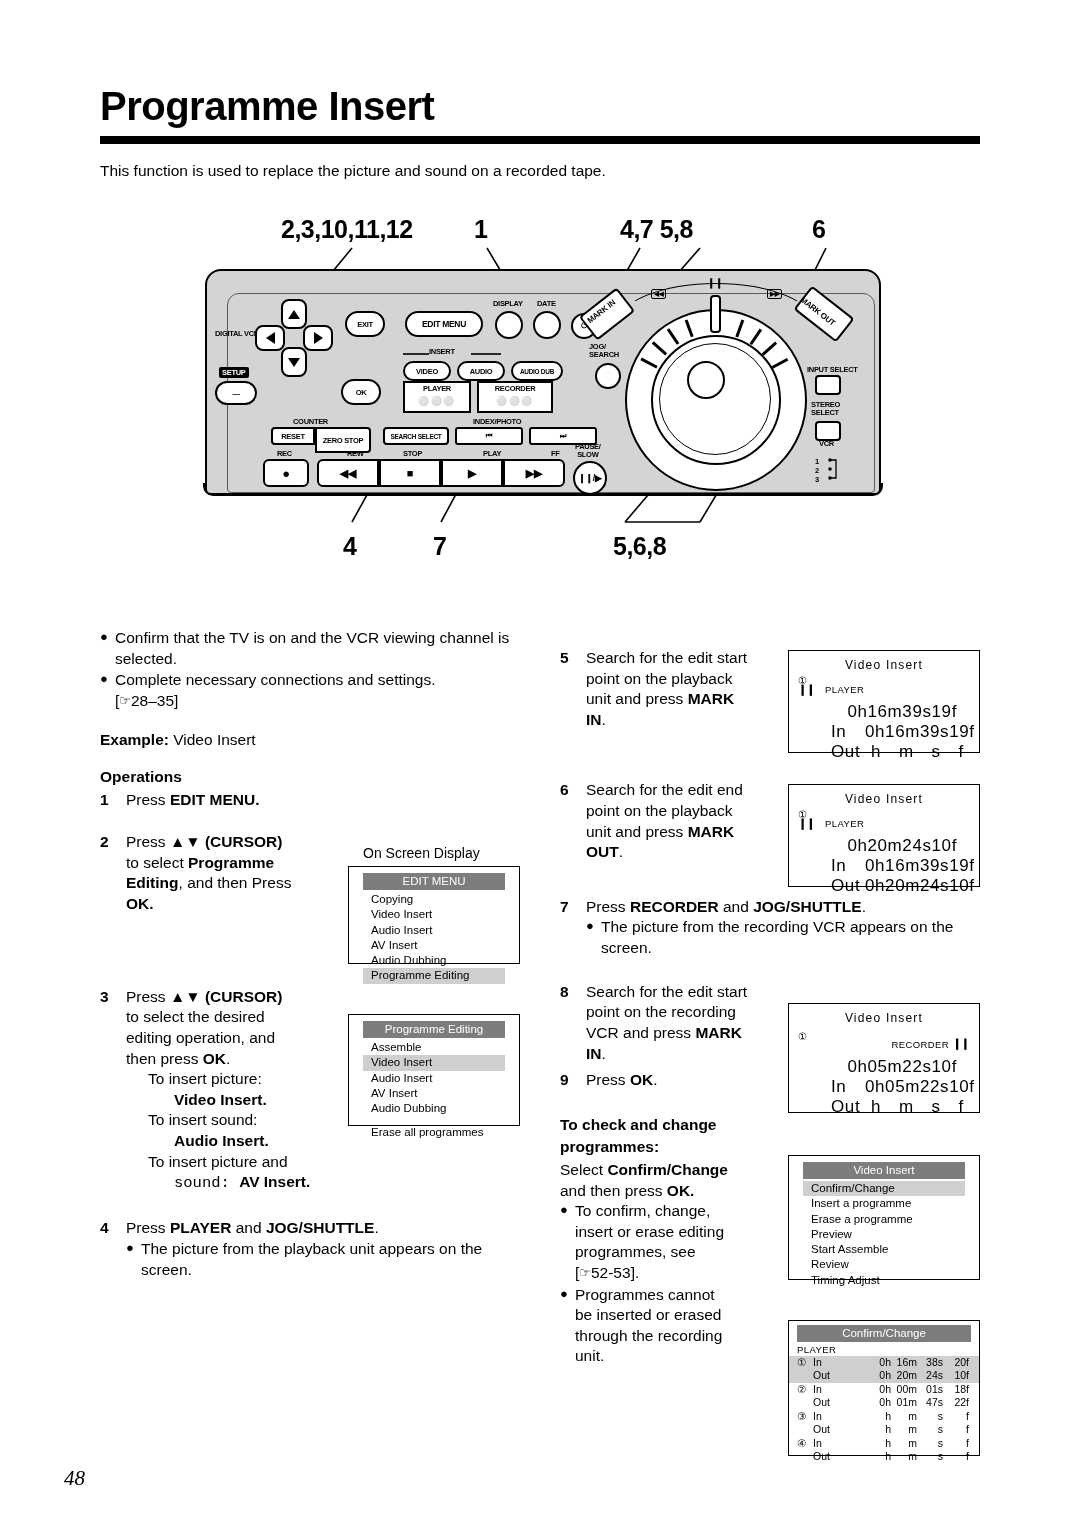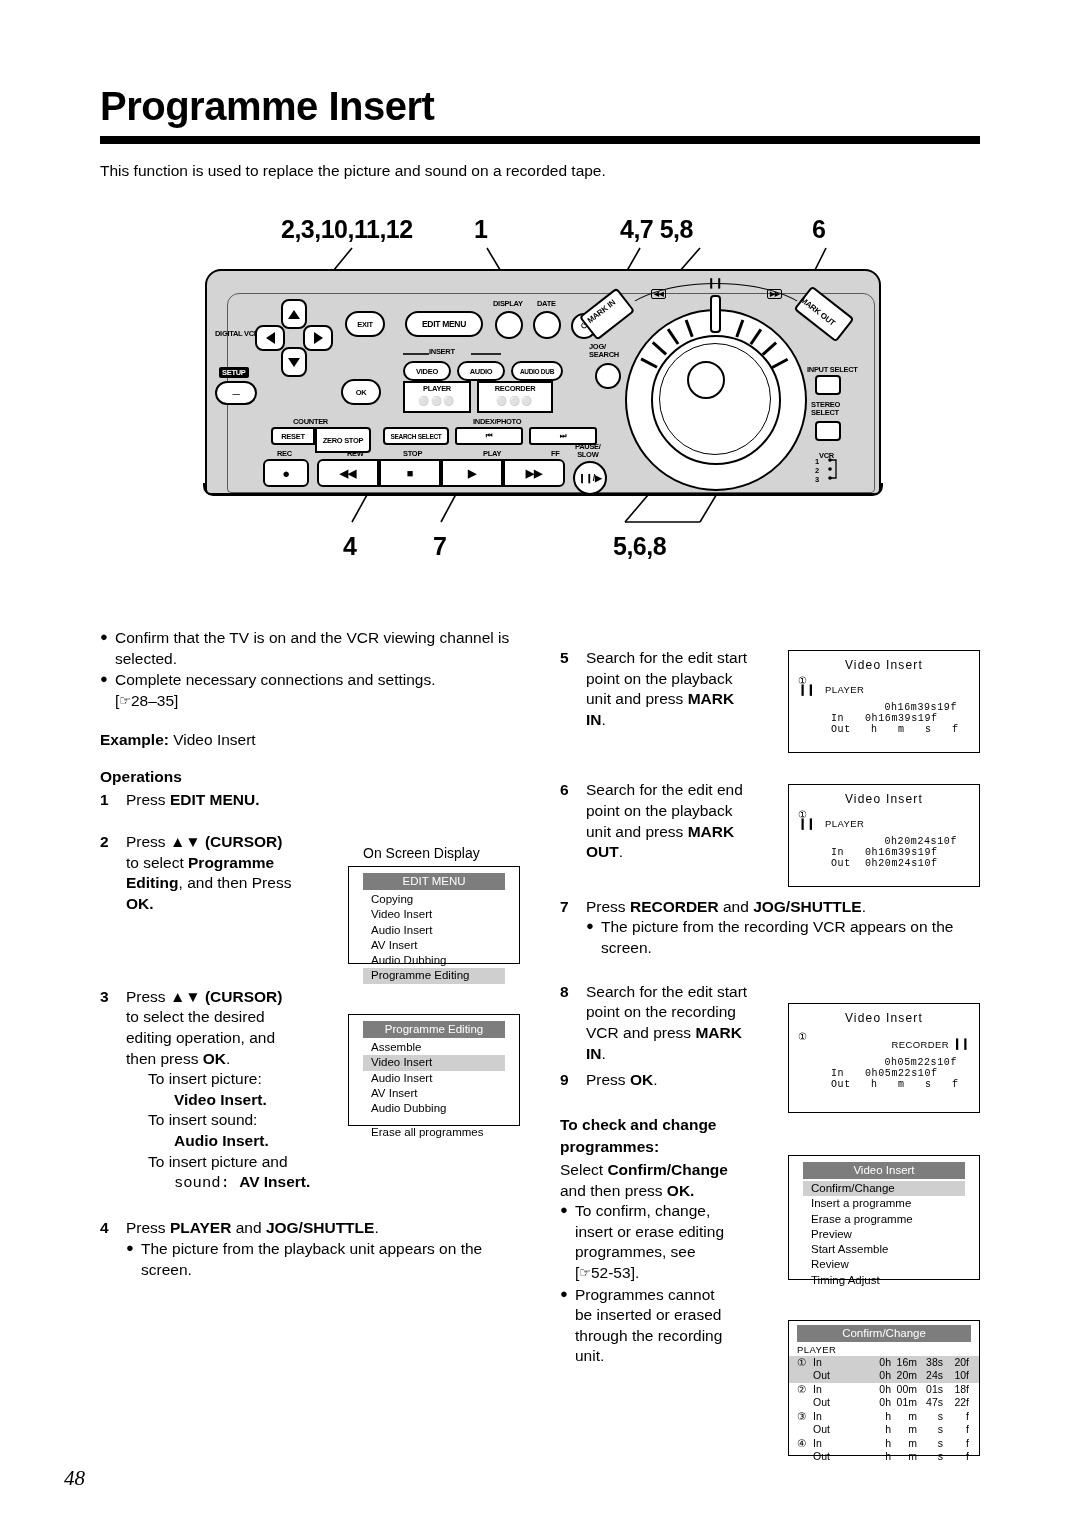--- a/index.html
+++ b/index.html
@@ -228,22 +228,22 @@
     padding: 7px 0 6px 0;
   }
   .osd-item {
     padding: 0 0 0 22px;
     font-size: 11.5px;
     line-height: 1.33;
   }
   .osd-item.sel { background: #cfcfcf; margin: 0 14px; padding-left: 8px; }
   .osd-gap { height: 9px; }
   .mono-row {
-    font-family: Liberation Mono, monospace;
-    font-size: 10px;
+    font-family: Liberation Sans, sans-serif;
+    font-size: 17px;
     letter-spacing: 0.6px;
     white-space: pre;
   }
   .osd-label {
     font-size: 9.5px;
     letter-spacing: 0.4px;
   }
   .pause-glyph { font-size: 11px; letter-spacing: -1px; font-weight: bold; }
   .circ1 {
     display: inline-block;
@@ -405,21 +405,21 @@
       <div class="jog-inner"></div>
       <div class="jog-knob"></div>
       <div class="jog-stem"></div>
     </div>
 
     <div class="lbl" style="left:600px; top:94px;">INPUT SELECT</div>
     <div class="btn" style="left:608px; top:104px; width:26px; height:20px; border-radius:4px;"></div>
     <div class="lbl" style="left:604px; top:130px; white-space:pre; line-height:1.1;">STEREO
 SELECT</div>
     <div class="btn" style="left:608px; top:150px; width:26px; height:20px; border-radius:4px;"></div>
-    <div class="lbl" style="left:612px; top:180px;">VCR</div>
+    <div class="lbl" style="left:612px; top:168px;">VCR</div>
     <div class="lbl" style="left:608px; top:186px;">1</div>
     <div class="lbl" style="left:608px; top:195px;">2</div>
     <div class="lbl" style="left:608px; top:204px;">3</div>
     <svg width="22" height="28" style="position:absolute;left:616px;top:186px;">
       <path d="M8 3 L13 3 L13 21 L8 21" fill="none" stroke="#000" stroke-width="1.3"></path>
       <circle cx="7" cy="3" r="1.8" fill="#000"></circle>
         <circle cx="7" cy="12" r="1.8" fill="#000"></circle>
         <circle cx="7" cy="21" r="1.8" fill="#000"></circle>
     </svg>
   </div>

